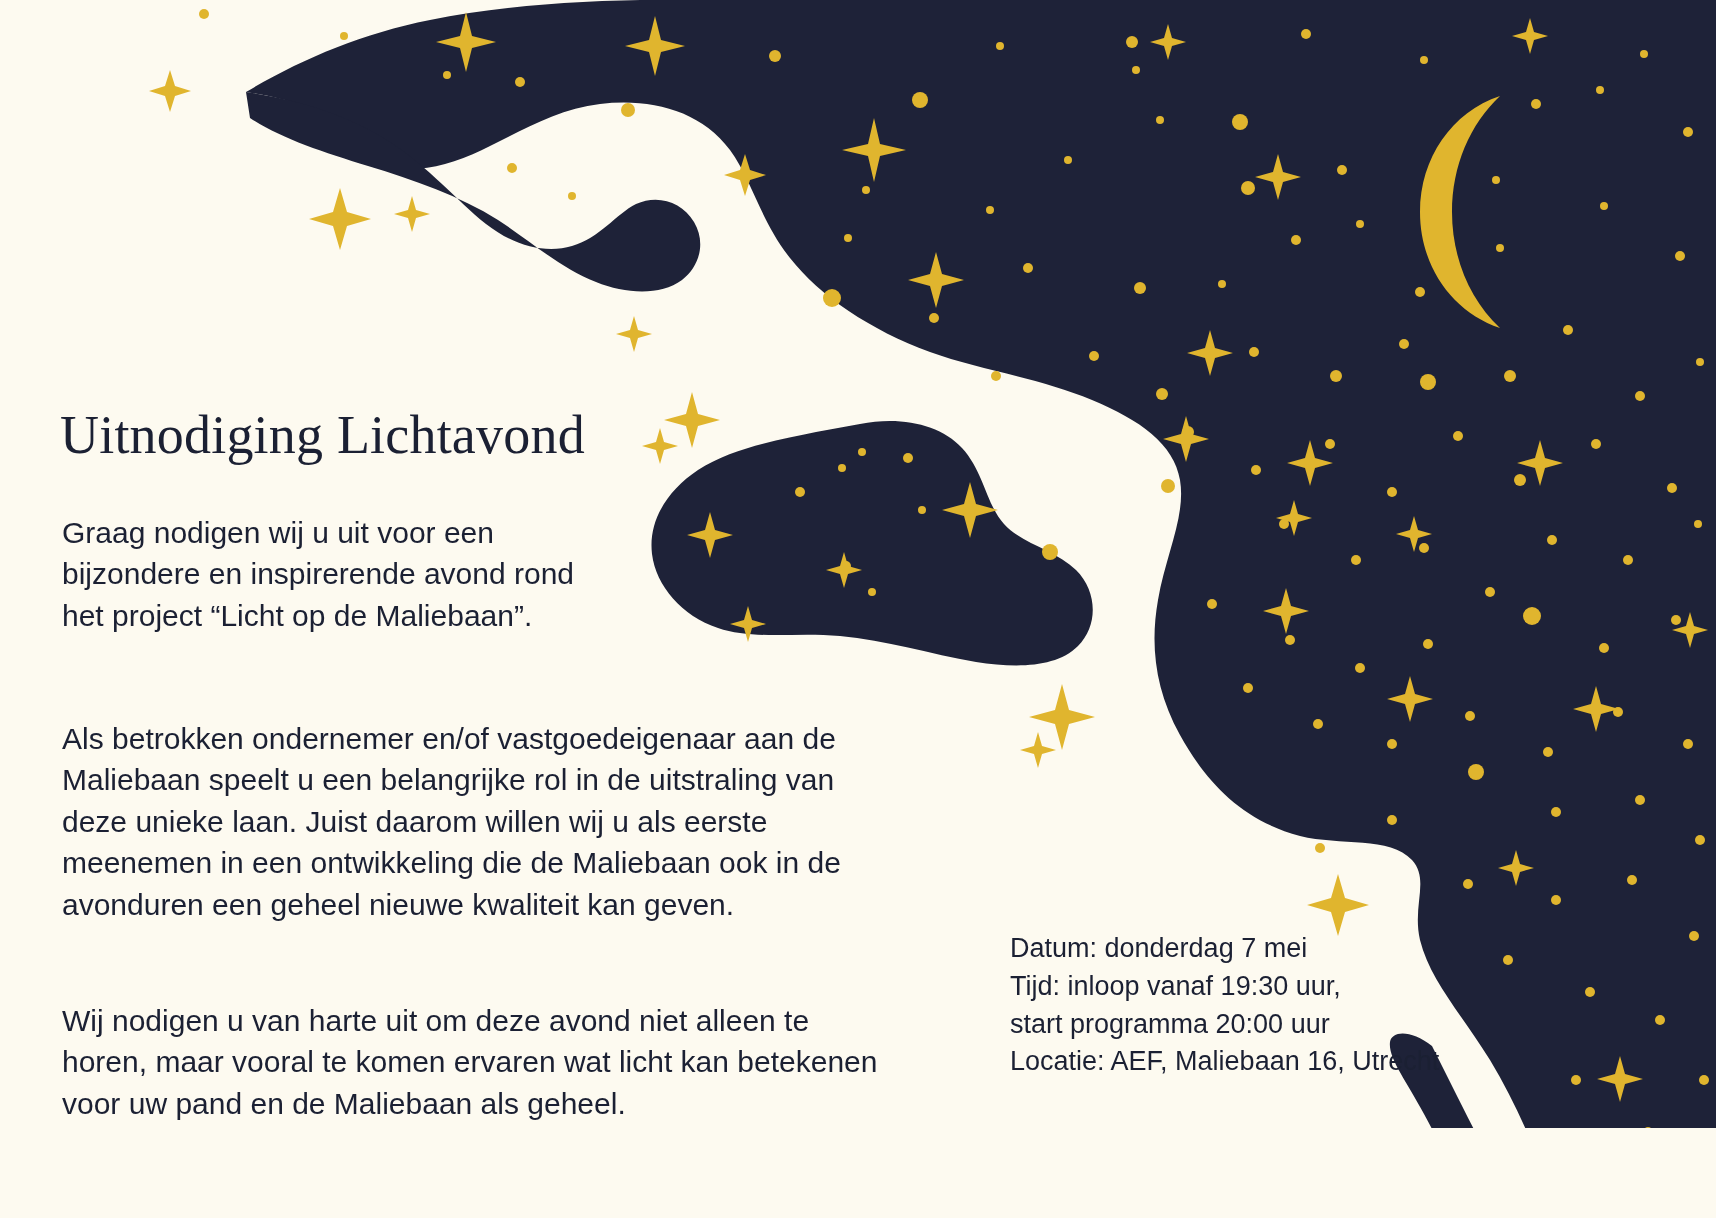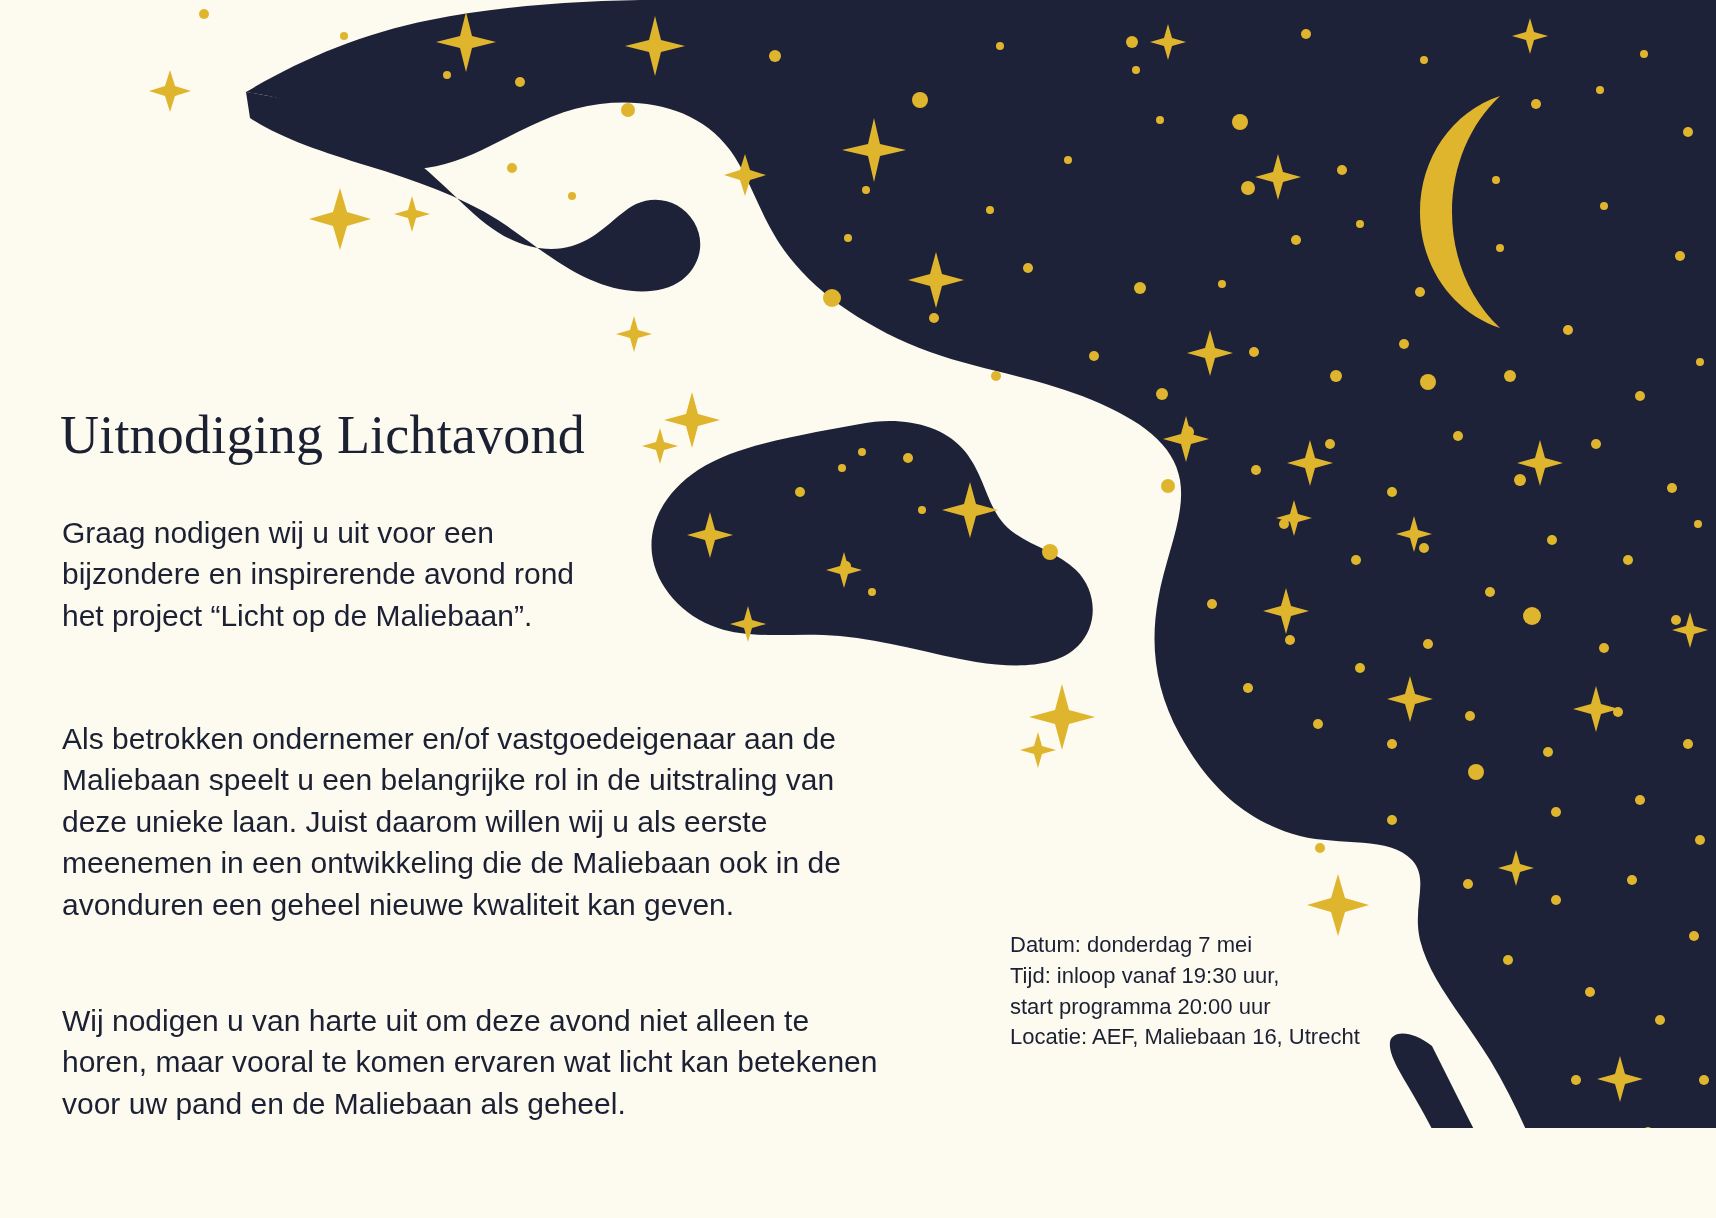--- a/index.html
+++ b/index.html
@@ -45,21 +45,21 @@
     font-family: "Liberation Sans", sans-serif;
     white-space: pre-line;
   }
   #para1 { top: 512px; width: 560px; }
   #para2 { top: 718px; width: 830px; }
   #para3 { top: 1000px; width: 830px; }
   .detail-block {
     position: absolute;
     left: 1010px;
     color: #1b2033;
-    font-size: 22px;
+    font-size: 27px;
     line-height: 1.4;
     white-space: pre-line;
   }
   #details { top: 930px; width: 560px; }
   #rsvp { top: 1081px; width: 620px; }
 </style>
 </head>
 <body>
 
 <div id="poster">

